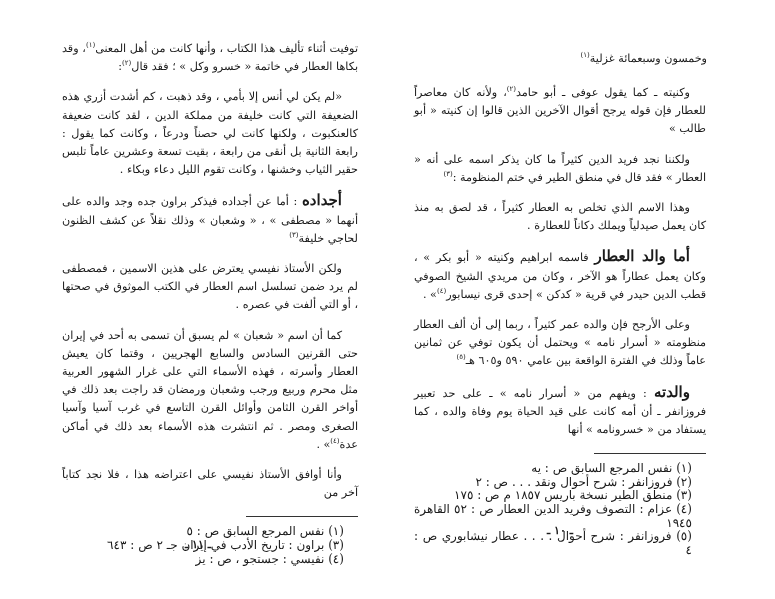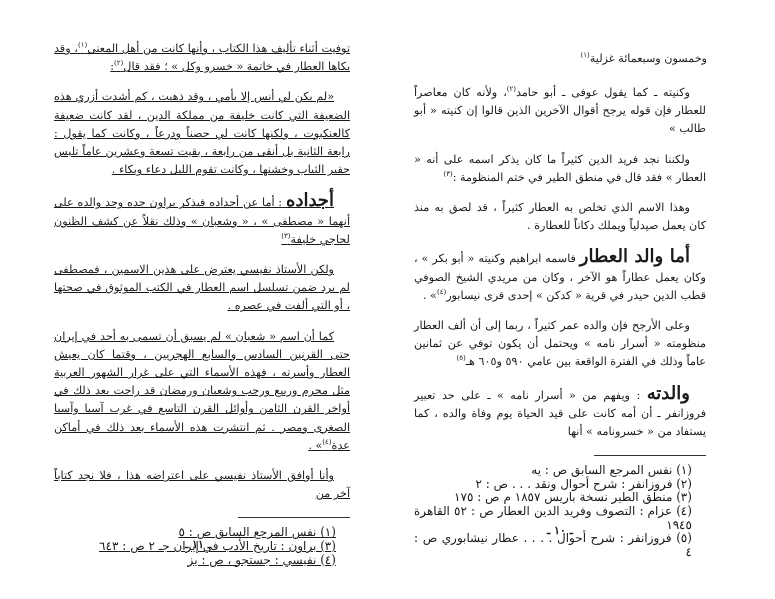--- a/index.html
+++ b/index.html
@@ -5,26 +5,26 @@
   html, body { margin:0; padding:0; }
   body {
     width:775px; height:599px; background:#ffffff; overflow:hidden; position:relative;
     font-family:"DejaVu Serif", "Liberation Serif", serif; color:#1a1a1a;
   }
   .page { position:absolute; top:0; height:599px; direction:rtl; }
   .page.right { left:392px; width:383px; }
   .page.left { left:0; width:392px; }
   .col { position:absolute; font-size:11.2px; line-height:18.2px; text-align:justify; }
   .page.right .col { left:22px; width:292px; }
-  .page.left .col { left:54px; width:296px;text-decoration:underline; }
+  .page.left .col { left:62px; width:296px; }
   .header-line { position:absolute; top:52px; font-size:11.2px; }
   .page.right .header-line { right:68px; }
   p.para { margin:0 0 12px 0; text-indent:16px; }
   p.cont { margin:0 0 12px 0; text-indent:0; }
-  .heading { font-weight:bold; font-size:18px;margin-top:12px; }
+  .heading { font-weight:bold; font-size:15px;margin-top:12px; }
   sup { font-size:7px; vertical-align:super; line-height:0; }
   .rule { height:1px; background:#333; width:112px; margin:14px 0 8px auto; }
   .fn { font-size:12px; line-height:13.6px; padding-right:14px; }
   .page-num { position:absolute; font-size:11px; font-weight:bold; direction:ltr; }
   .page.right .page-num { left:155px; top:524px;text-align:right; }
   .page.left .page-num { left:185px; top:538px;text-align:right; }
 </style>
 </head>
 <body>
 

